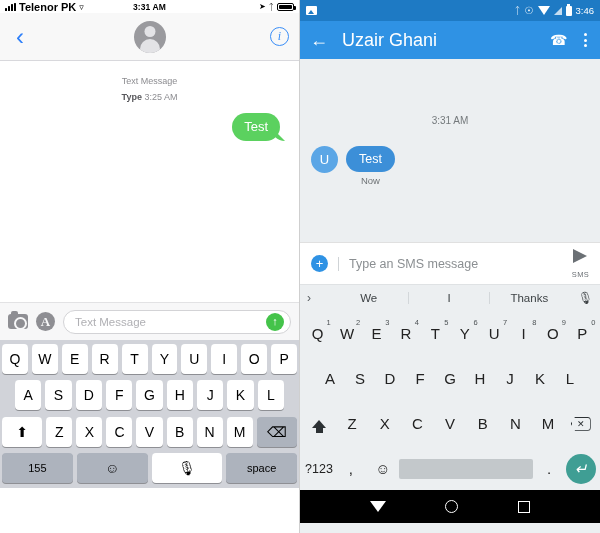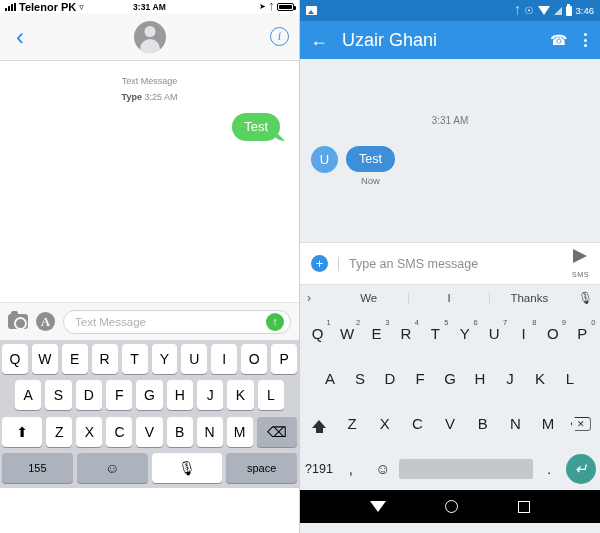--- a/index.html
+++ b/index.html
@@ -391,21 +391,21 @@
         <div class="akey">C</div>
         <div class="akey">V</div>
         <div class="akey">B</div>
         <div class="akey">N</div>
         <div class="akey">M</div>
         <div class="akey">
             <span class="bksp">✕</span>
           </div>
       </div>
       <div class="akr">
-        <div class="akey fn">?191</div>
+        <div class="akey fn">?123</div>
         <div class="akey">,</div>
         <div class="akey">☺</div>
         <div class="akey spacebar">
             <i></i>
           </div>
         <div class="akey">.</div>
         <div class="akey enter">
             <i>↵</i>
           </div>
       </div>

